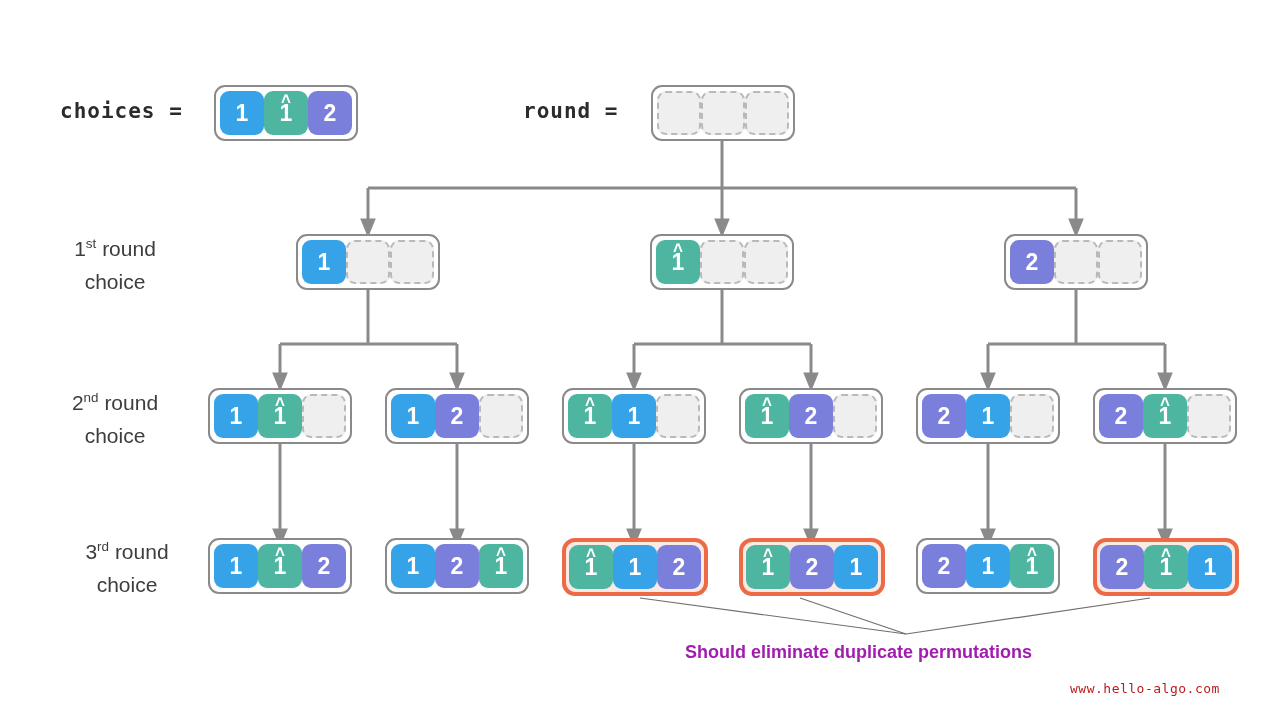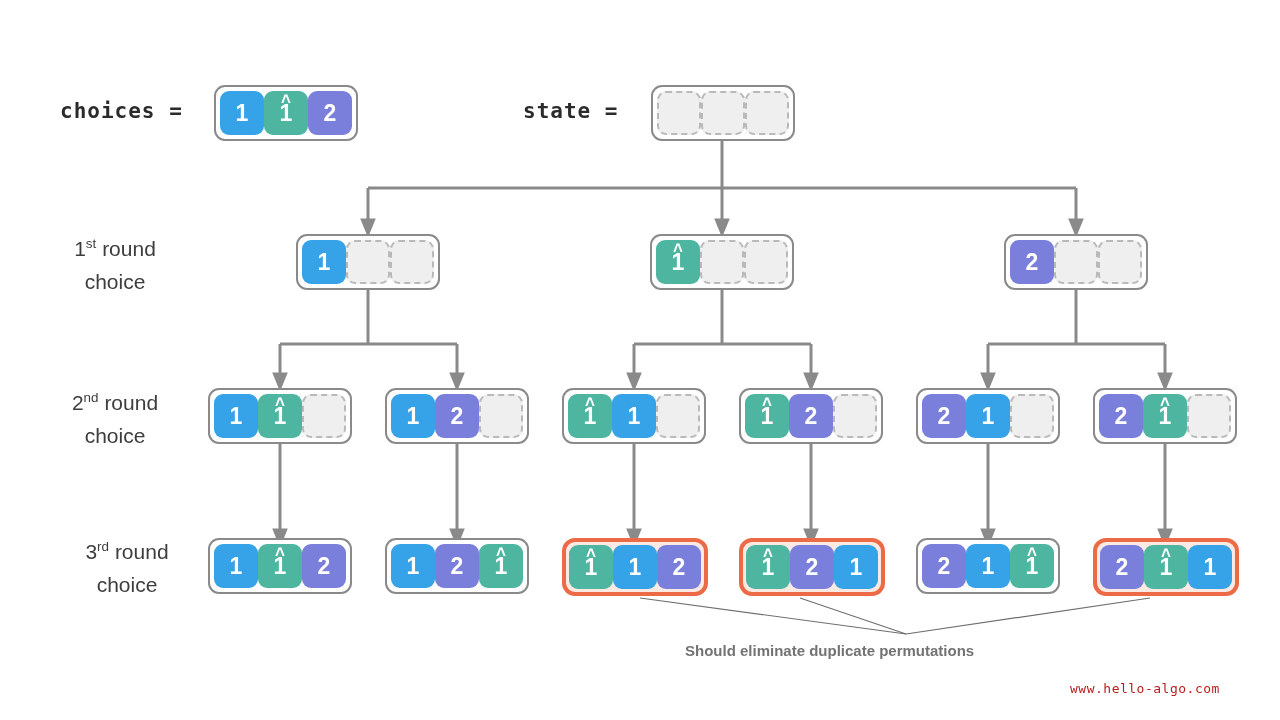--- a/index.html
+++ b/index.html
@@ -114,23 +114,23 @@
     line-height: 1;
   }
   .hat-wrap .num {
     display: block;
     line-height: 1;
   }
 
   
   .annotation {
     font-family: "Liberation Sans", sans-serif;
-    font-size: 15px;
+    font-size: 18px;
     font-weight: 700;
-    color: #737373;
+    color: #a21caf;
     white-space: nowrap;
   }
 
   
   .watermark {
     font-family: "DejaVu Sans Mono", "Liberation Mono", monospace;
     font-size: 13px;
     color: #b91c1c;
     letter-spacing: 0.5px;
     white-space: nowrap;
@@ -196,21 +196,21 @@
           <span class="hat-wrap">
             <span class="hat">˄</span>
             <span class="num">1</span>
           </span>
         </div>
         <div class="cell purple">
           <span>2</span>
         </div>
       </div></div>
 
-  <div class="abs mono-label" style="left:523px; top:99px;">state =</div>
+  <div class="abs mono-label" style="left:523px; top:99px;">round =</div>
   <div class="abs" id="state-array-slot" style="left:651px; top:85px;"><div class="array">
         <div class="cell empty"></div>
         <div class="cell empty"></div>
         <div class="cell empty"></div>
       </div></div>
 
   <div class="abs round-label" style="left:40px; top:233px; width:150px;">
     <span><span>1</span><sup>st</sup><span> round</span></span><br>
     <span>choice</span>
   </div>

